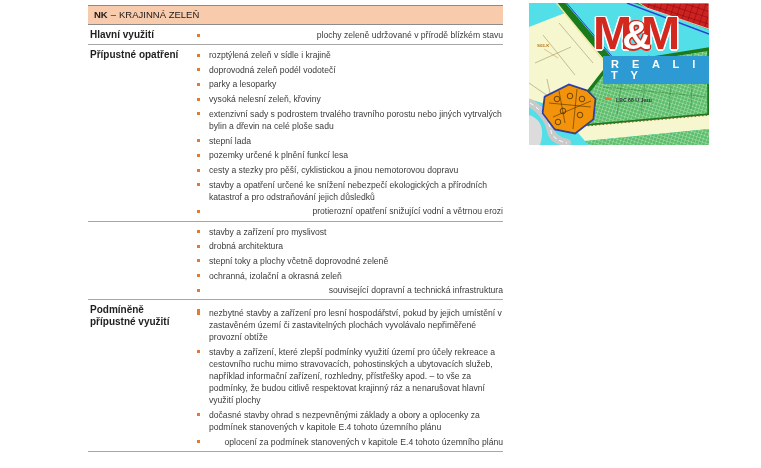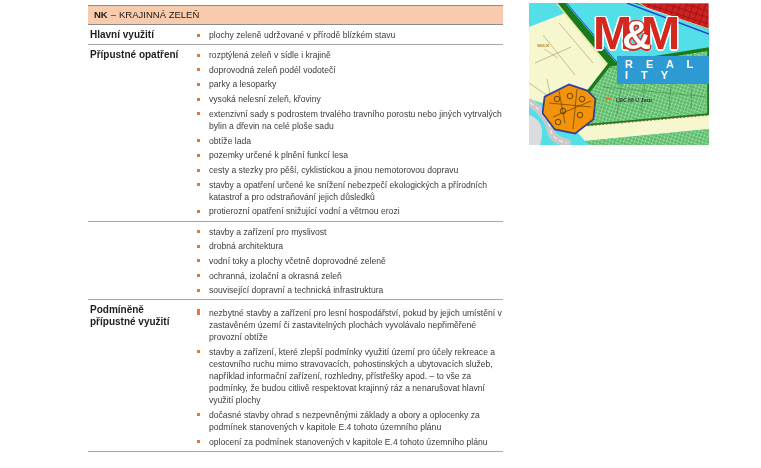--- a/index.html
+++ b/index.html
@@ -12,38 +12,38 @@
        border-bottom:1px solid var(--header_rule);padding:3px 16px 4px 6px;
        font-size:9.5px;color:#1a1a1a;}
   .table-header .code{font-weight:bold;}
   .table-header .sep{margin:0 3px;}
   .t-row{display:flex;border-bottom:1px solid var(--row_rule);padding:3px 0 2px 0;}
   .t-label{width:104px;flex:0 0 104px;font-weight:bold;font-size:10px;
        line-height:12px;color:var(--label_text);padding:1px 6px 0 2px;box-sizing:border-box;}
   .t-items{flex:1;min-width:0;padding-top:1px;}
   .t-item{position:relative;padding-left:17px;margin-bottom:2.6px;
        font-size:8.6px;line-height:12.1px;color:var(--text);}
-  .t-item:last-child{margin-bottom:1px;}
+  .t-item:last-child{margin-bottom:1px;text-align:right;}
   .bullet{position:absolute;left:5px;top:4.5px;width:3px;height:3px;
        background:var(--bullet);display:inline-block;}
 
   
   .map-wrap{position:absolute;left:529px;top:3px;width:180px;height:142px;overflow:hidden;}
   .map-wrap svg{position:absolute;left:0;top:0;}
   .logo-mm{position:absolute;left:64px;top:6px;font-size:47px;font-weight:900;
        line-height:1;letter-spacing:-6px;color:var(--logo_red);z-index:3;
        text-shadow:-1.5px 0 #fff,1.5px 0 #fff,0 -1.5px #fff,0 1.5px #fff,
                    -1px -1px #fff,1px 1px #fff,-1px 1px #fff,1px -1px #fff;}
   .logo-mm .amp{position:relative;z-index:2;color:#fff;margin:0 -4px;font-size:40px;
        text-shadow:-1.5px 0 var(--logo_red),1.5px 0 var(--logo_red),
                    0 -1.5px var(--logo_red),0 1.5px var(--logo_red),
                    -1px -1px var(--logo_red),1px 1px var(--logo_red);}
   .logo-reality{position:absolute;left:74px;top:53px;z-index:3;background:var(--logo_blue);
        color:#fff;font-weight:bold;font-size:11px;letter-spacing:5px;
-       padding:3px 3px 3px 8px;line-height:1;margin-left:14px;}
+       padding:3px 3px 3px 8px;line-height:1;}
   .map-label-s03k{font-size:4.4px;fill:#b97818;font-weight:bold;}
   .map-label-lbc{font-size:5.2px;fill:#35353f;font-weight:bold;}
 </style>
 </head>
 <body>
 
 <div class="doc-table">
   <div class="table-header">
     <span class="code">NK</span><span class="sep">–</span><span class="name">KRAJINNÁ ZELEŇ</span>
   </div>
@@ -55,33 +55,33 @@
         </div>
       </div>
       <div class="t-row">
         <div class="t-label">Přípustné opatření</div>
         <div class="t-items">
           <div class="t-item"><span class="bullet"></span><span>rozptýlená zeleň v sídle i krajině</span></div>
           <div class="t-item"><span class="bullet"></span><span>doprovodná zeleň podél vodotečí</span></div>
           <div class="t-item"><span class="bullet"></span><span>parky a lesoparky</span></div>
           <div class="t-item"><span class="bullet"></span><span>vysoká nelesní zeleň, křoviny</span></div>
           <div class="t-item"><span class="bullet"></span><span>extenzivní sady s podrostem trvalého travního porostu nebo jiných vytrvalých bylin a dřevin na celé ploše sadu</span></div>
-          <div class="t-item"><span class="bullet"></span><span>obtíže lada</span></div>
+          <div class="t-item"><span class="bullet"></span><span>stepní lada</span></div>
           <div class="t-item"><span class="bullet"></span><span>pozemky určené k plnění funkcí lesa</span></div>
           <div class="t-item"><span class="bullet"></span><span>cesty a stezky pro pěší, cyklistickou a jinou nemotorovou dopravu</span></div>
           <div class="t-item"><span class="bullet"></span><span>stavby a opatření určené ke snížení nebezpečí ekologických a přírodních katastrof a pro odstraňování jejich důsledků</span></div>
           <div class="t-item"><span class="bullet"></span><span>protierozní opatření snižující vodní a větrnou erozi</span></div>
         </div>
       </div>
       <div class="t-row">
         <div class="t-label"></div>
         <div class="t-items">
           <div class="t-item"><span class="bullet"></span><span>stavby a zařízení pro myslivost</span></div>
           <div class="t-item"><span class="bullet"></span><span>drobná architektura</span></div>
-          <div class="t-item"><span class="bullet"></span><span>vodní toky a plochy včetně doprovodné zeleně</span></div>
+          <div class="t-item"><span class="bullet"></span><span>stepní toky a plochy včetně doprovodné zeleně</span></div>
           <div class="t-item"><span class="bullet"></span><span>ochranná, izolační a okrasná zeleň</span></div>
           <div class="t-item"><span class="bullet"></span><span>související dopravní a technická infrastruktura</span></div>
         </div>
       </div>
       <div class="t-row">
         <div class="t-label">Podmíněně přípustné využití</div>
         <div class="t-items">
           <div class="t-item"><span class="bullet"></span></div>
           <div class="t-item"><span class="bullet"></span><span>nezbytné stavby a zařízení pro lesní hospodářství, pokud by jejich umístění v zastavěném území či zastavitelných plochách vyvolávalo nepřiměřené provozní obtíže</span></div>
           <div class="t-item"><span class="bullet"></span><span>stavby a zařízení, které zlepší podmínky využití území pro účely rekreace a cestovního ruchu mimo stravovacích, pohostinských a ubytovacích služeb, například informační zařízení, rozhledny, přístřešky apod. – to vše za podmínky, že budou citlivě respektovat krajinný ráz a nenarušovat hlavní využití plochy</span></div>

